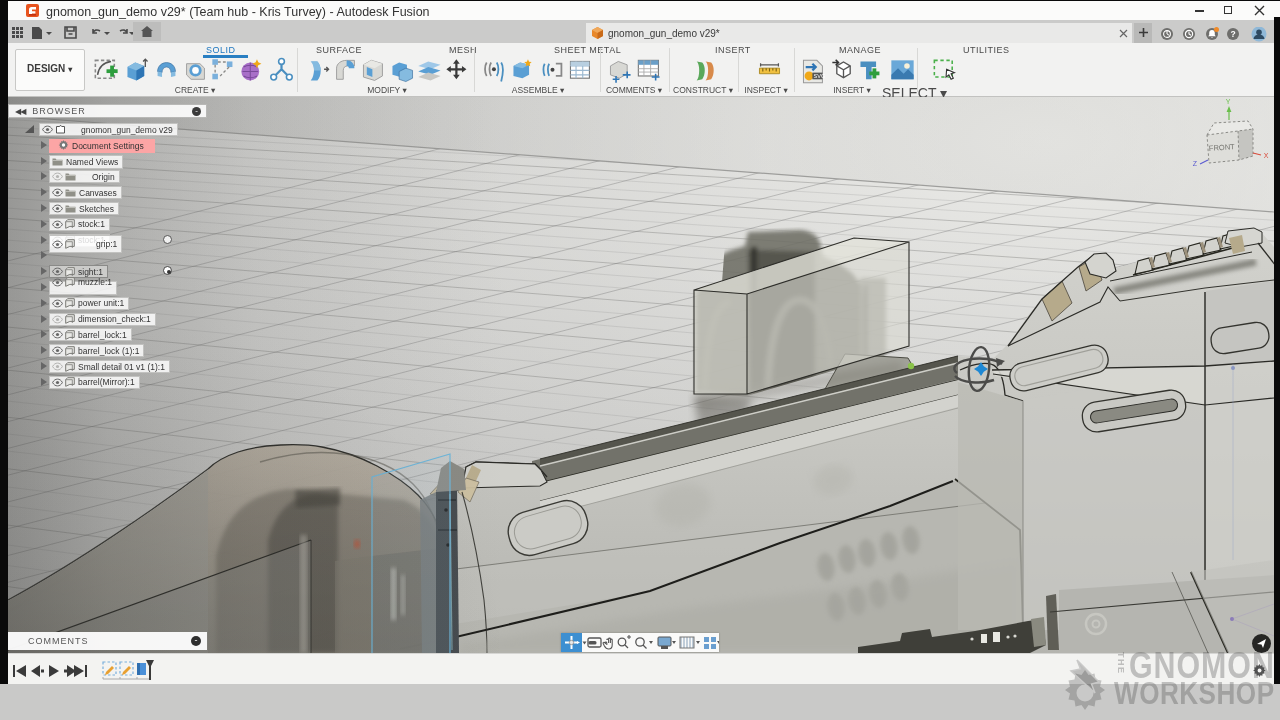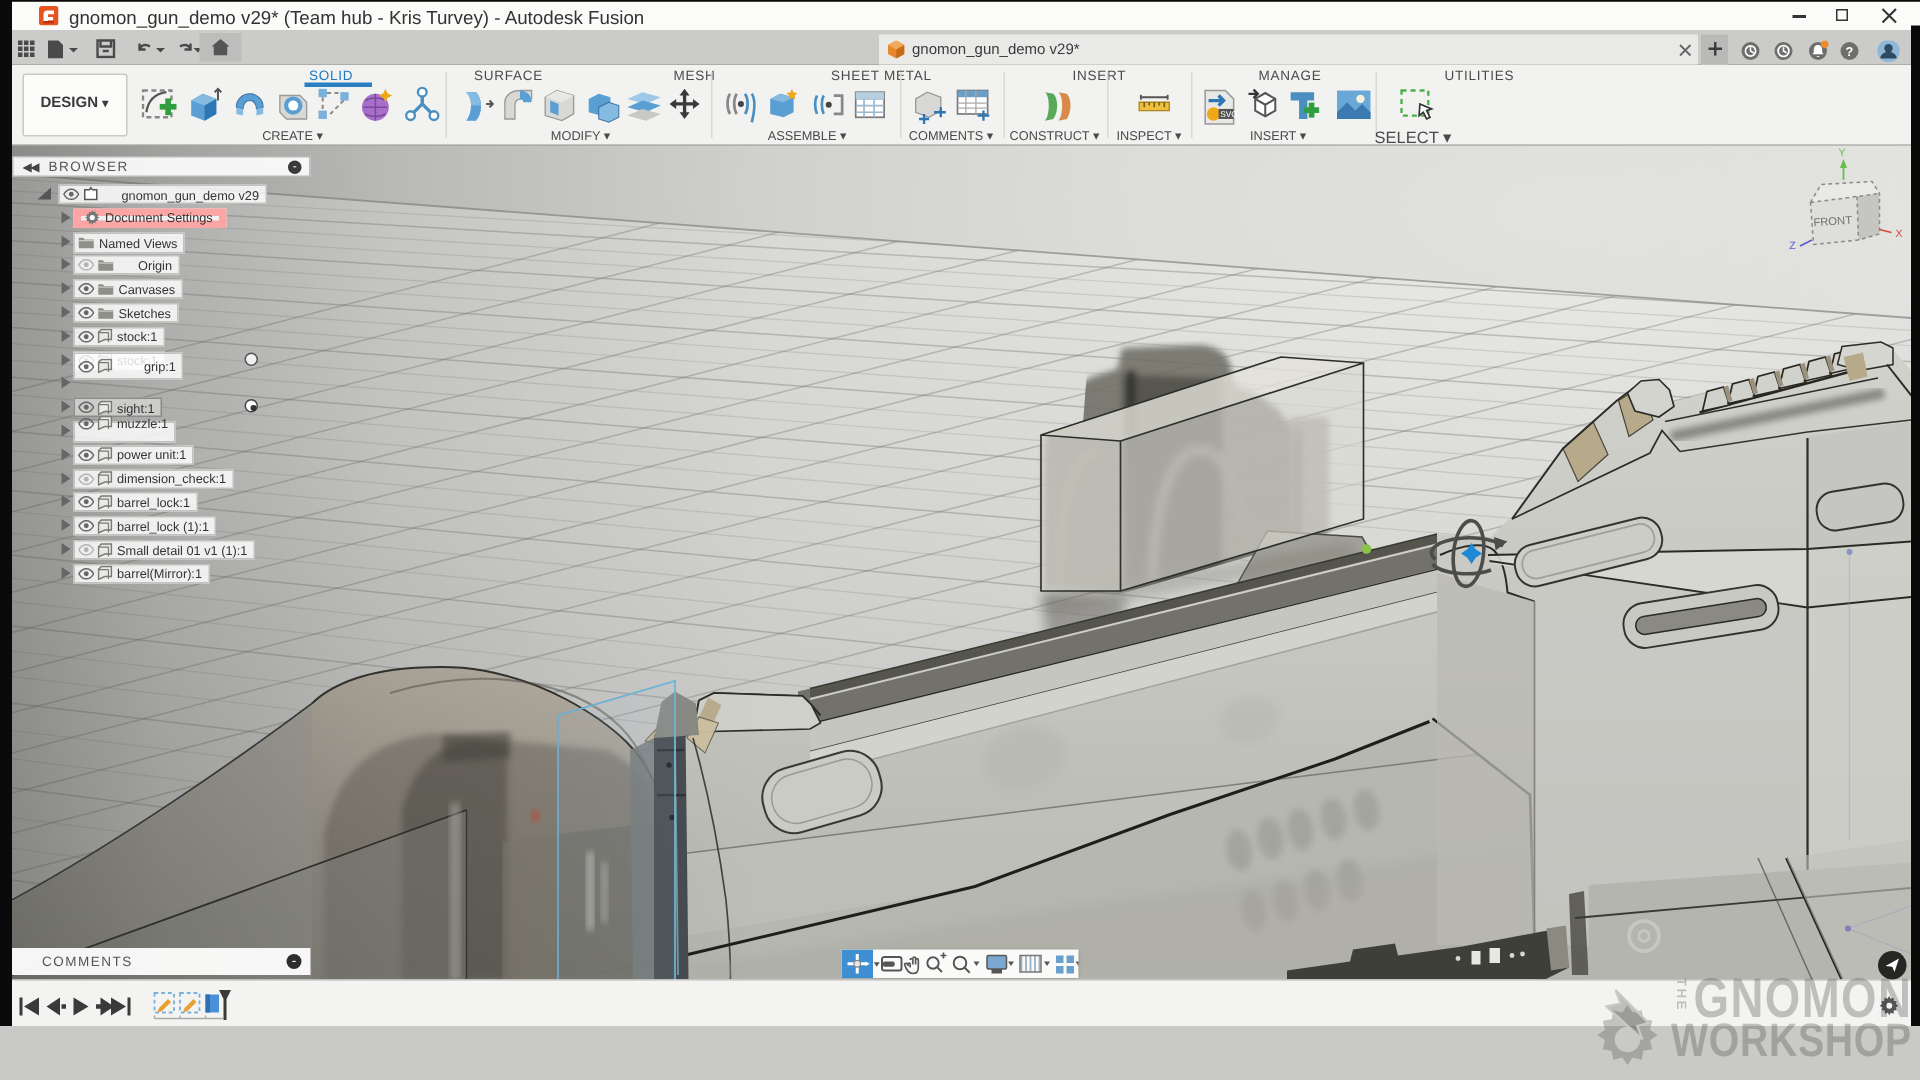--- a/index.html
+++ b/index.html
@@ -223,21 +223,21 @@
     <rect x="2" y="3" width="16" height="15" fill="none" stroke="#4ab04a" stroke-width="1.4" stroke-dasharray="3 2.4"></rect>
     <path d="M13 11l7 3-3 1 2 4-2 1-2-4-2.5 2z" fill="#fff" stroke="#333" stroke-width="1"></path>
   </svg>
 <div style="position:absolute;left:135px;top:85px;width:120px;text-align:center;font-size:8.5px;color:#4a4a4a">CREATE ▾</div>
 <div style="position:absolute;left:327px;top:85px;width:120px;text-align:center;font-size:8.5px;color:#4a4a4a">MODIFY ▾</div>
 <div style="position:absolute;left:478px;top:85px;width:120px;text-align:center;font-size:8.5px;color:#4a4a4a">ASSEMBLE ▾</div>
 <div style="position:absolute;left:574px;top:85px;width:120px;text-align:center;font-size:8.5px;color:#4a4a4a">COMMENTS ▾</div>
 <div style="position:absolute;left:643px;top:85px;width:120px;text-align:center;font-size:8.5px;color:#4a4a4a">CONSTRUCT ▾</div>
 <div style="position:absolute;left:706px;top:85px;width:120px;text-align:center;font-size:8.5px;color:#4a4a4a">INSPECT ▾</div>
 <div style="position:absolute;left:792px;top:85px;width:120px;text-align:center;font-size:8.5px;color:#4a4a4a">INSERT ▾</div>
-<div style="position:absolute;left:882px;top:85px;width:120px;text-align:center;font-size:11px;color:#4a4a4a">SELECT ▾</div>
+<div style="position:absolute;left:882px;top:85px;width:120px;text-align:left;font-size:14px;color:#4a4a4a">SELECT ▾</div>
 
 <svg style="position:absolute;left:8px;top:97px" width="1266" height="556" viewBox="8 97 1266 556">
 <defs>
 <linearGradient id="bgg" x1="0" y1="0" x2="0" y2="1">
   <stop offset="0" stop-color="#ccccca"></stop>
         <stop offset="1" stop-color="#c7c7c5"></stop>
 </linearGradient>
 <radialGradient id="lite" cx="0.82" cy="0.08" r="0.75">
   <stop offset="0" stop-color="#ecece9" stop-opacity=".95"></stop>
         <stop offset="1" stop-color="#ecece9" stop-opacity="0"></stop>
@@ -524,21 +524,21 @@
           <path d="M.6 4.5C1.8 2.2 3.5 1.1 5.5 1.1s3.7 1.1 4.9 3.4C9.2 6.8 7.5 7.9 5.5 7.9S1.8 6.8.6 4.5z" fill="none" stroke="#666" stroke-width="1"></path>
           <circle cx="5.5" cy="4.5" r="1.6" fill="#666"></circle>
         </svg>
         <svg width="11" height="11" viewBox="0 0 11 11" style="vertical-align:-2px">
           <path d="M1.5 2.5h3.2l.8-1.3 1.2 1.3h2.8v6.5h-8z" fill="#fff" stroke="#555" stroke-width="1"></path>
         </svg>
       </span>
       <span>gnomon_gun_demo v29</span>
     </div>
     <div class="tri" style="left:33px;top:44px"></div>
-    <div style="position:absolute;left:41px;top:41.8px;height:13px;background:rgba(255,255,255,.82);border:5px solid #fca5a5;display:flex;align-items:center;gap:3px;padding:0 4px 0 2px;font-size:8.5px;color:#333;white-space:nowrap">
+    <div style="position:absolute;left:41px;top:41.8px;height:13px;background:rgba(255,255,255,.82);border:7px solid #fca5a5;display:flex;align-items:center;gap:3px;padding:0 4px 0 2px;font-size:8.5px;color:#333;white-space:nowrap">
       <span style="display:inline-flex;gap:2px;align-items:center">
         <svg width="11" height="11" viewBox="0 0 11 11" style="vertical-align:-2px">
           <path d="M5.5 0l.7 1.4 1.5-.5.1 1.6 1.6.1-.5 1.5L10.3 5l-1.4.7.5 1.5-1.6.1-.1 1.6-1.5-.5L5.5 10l-.7-1.4-1.5.5-.1-1.6-1.6-.1.5-1.5L.7 5l1.4-.7-.5-1.5 1.6-.1.1-1.6 1.5.5z" fill="#777"></path>
           <circle cx="5.5" cy="5" r="1.7" fill="#fff"></circle>
         </svg>
       </span>
       <span>Document Settings</span>
     </div>
     <div class="tri" style="left:33px;top:60px"></div>
     <div style="position:absolute;left:41px;top:57.599999999999994px;height:14px;background:rgba(255,255,255,.82);border:1px solid #c2c2c0;display:flex;align-items:center;gap:3px;padding:0 4px 0 2px;font-size:8.5px;color:#333;white-space:nowrap">

